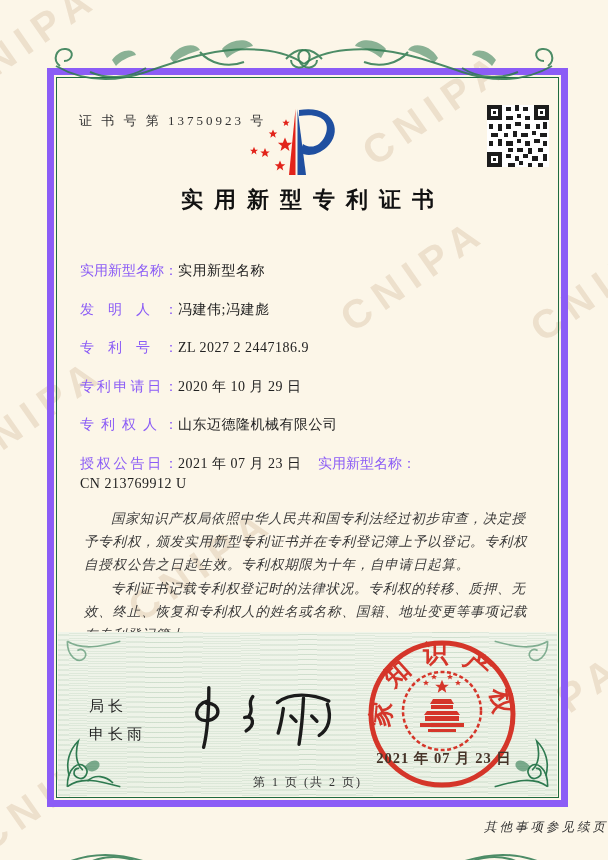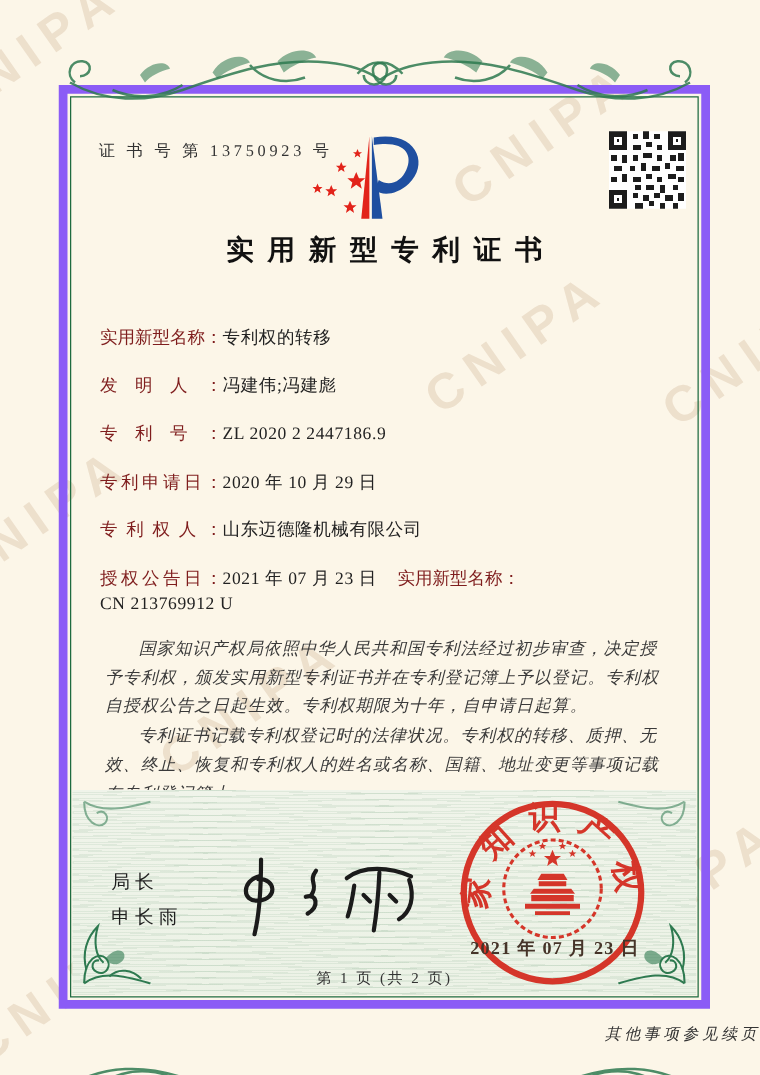--- a/index.html
+++ b/index.html
@@ -29,21 +29,21 @@
   .qr{position:absolute;right:12px;top:30px;width:62px;height:62px;}
   .logo{position:absolute;left:50%;top:26px;transform:translateX(-50%);width:160px;height:84px;}
   .title{
     position:absolute;left:0;right:0;top:110px;text-align:center;
     font-size:22px;font-weight:bold;letter-spacing:11px;text-indent:11px;color:#111;
   }
   .fields{position:absolute;left:26px;right:20px;top:186px;font-size:14px;}
   .frow{margin-bottom:19px;line-height:1.4;}
   .flabel{
     display:inline-block;width:98px;text-align:justify;text-align-last:justify;
-    vertical-align:top;color:#7f1d1d;
+    vertical-align:top;color:#8b5cf6;
   }
   .fvalue{display:inline-block;width:352px;vertical-align:top;letter-spacing:0.5px;color:#222;}
   .fvalue.narrow{width:140px;}
   .paras{
     position:absolute;left:30px;right:24px;top:432px;
     font-size:13.5px;line-height:1.72;letter-spacing:0.8px;
     font-style:italic;color:#3a3a3a;
   }
   .paras p{margin:0;text-indent:2em;}
   
@@ -194,27 +194,27 @@
         <polygon points="67.5,8 61,74 67.5,74" fill="#e2231a"></polygon>
         <polygon points="69.5,8 69.5,74 78,74" fill="#1f4fa0"></polygon>
         <path d="M71,9 C105,3 116,30 99,46 C89,55 78,56 72,51 L75,43 C84,49 93,44 97,35 C103,22 95,11 71,15 Z" fill="#1f4fa0"></path>
       </svg>
     </div>
 
     <div class="title">实用新型专利证书</div>
 
     <div class="fields">
       <div class="frow">
-        <span class="flabel">实用新型名称：</span><span class="fvalue">专利权的转移</span>
+        <span class="flabel">实用新型名称：</span><span class="fvalue">实用新型名称</span>
       </div>
       <div class="frow">
         <span class="flabel">发明人：</span><span class="fvalue">冯建伟;冯建彪</span>
       </div>
       <div class="frow">
-        <span class="flabel">专利号：</span><span class="fvalue">ZL 2020 2 2447186.9</span>
+        <span class="flabel">专利号：</span><span class="fvalue">ZL 2027 2 2447186.9</span>
       </div>
       <div class="frow">
         <span class="flabel">专利申请日：</span><span class="fvalue">2020 年 10 月 29 日</span>
       </div>
       <div class="frow">
         <span class="flabel">专利权人：</span><span class="fvalue">山东迈德隆机械有限公司</span>
       </div>
       <div class="frow">
         <span class="flabel">授权公告日：</span><span class="fvalue narrow">2021 年 07 月 23 日</span><span class="flabel">实用新型名称：</span><span class="fvalue narrow">CN 213769912 U</span>
       </div>

